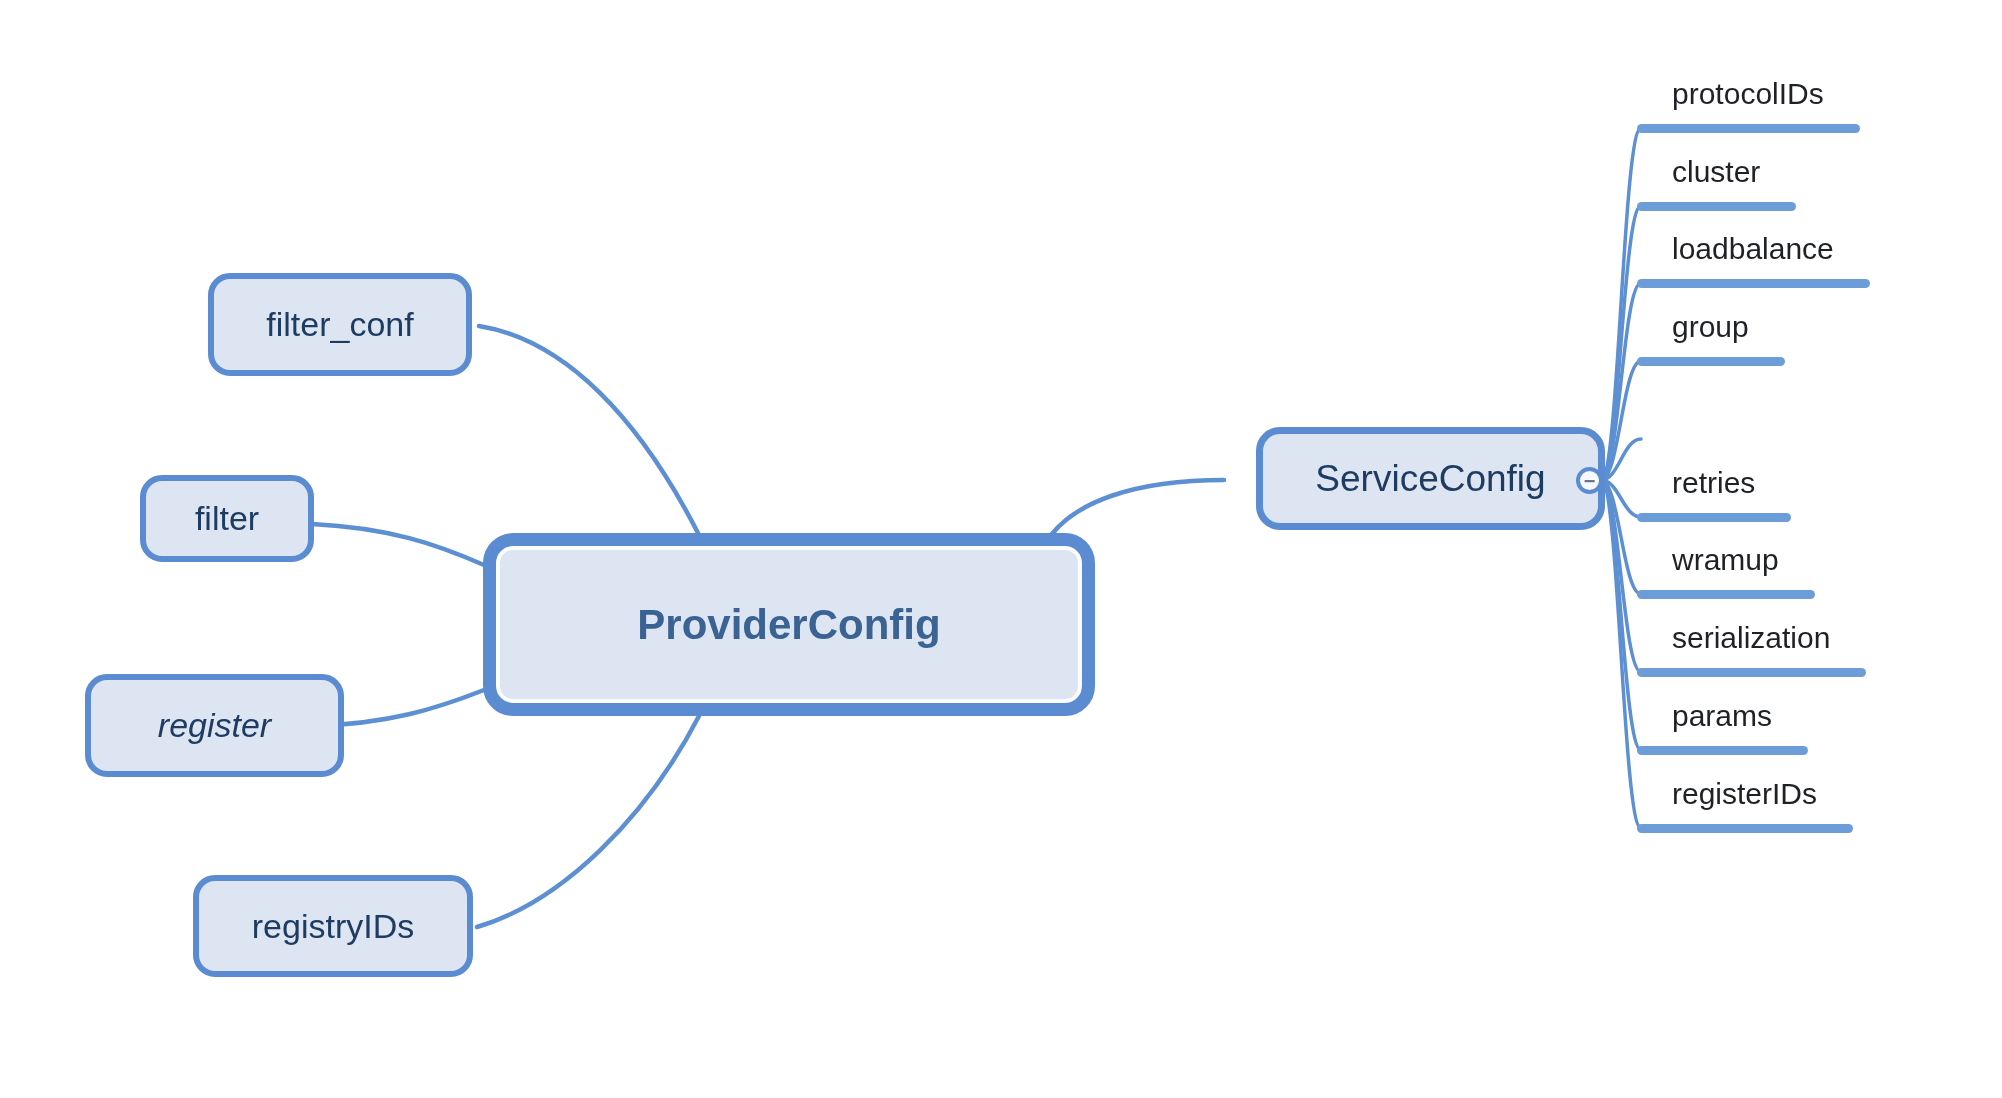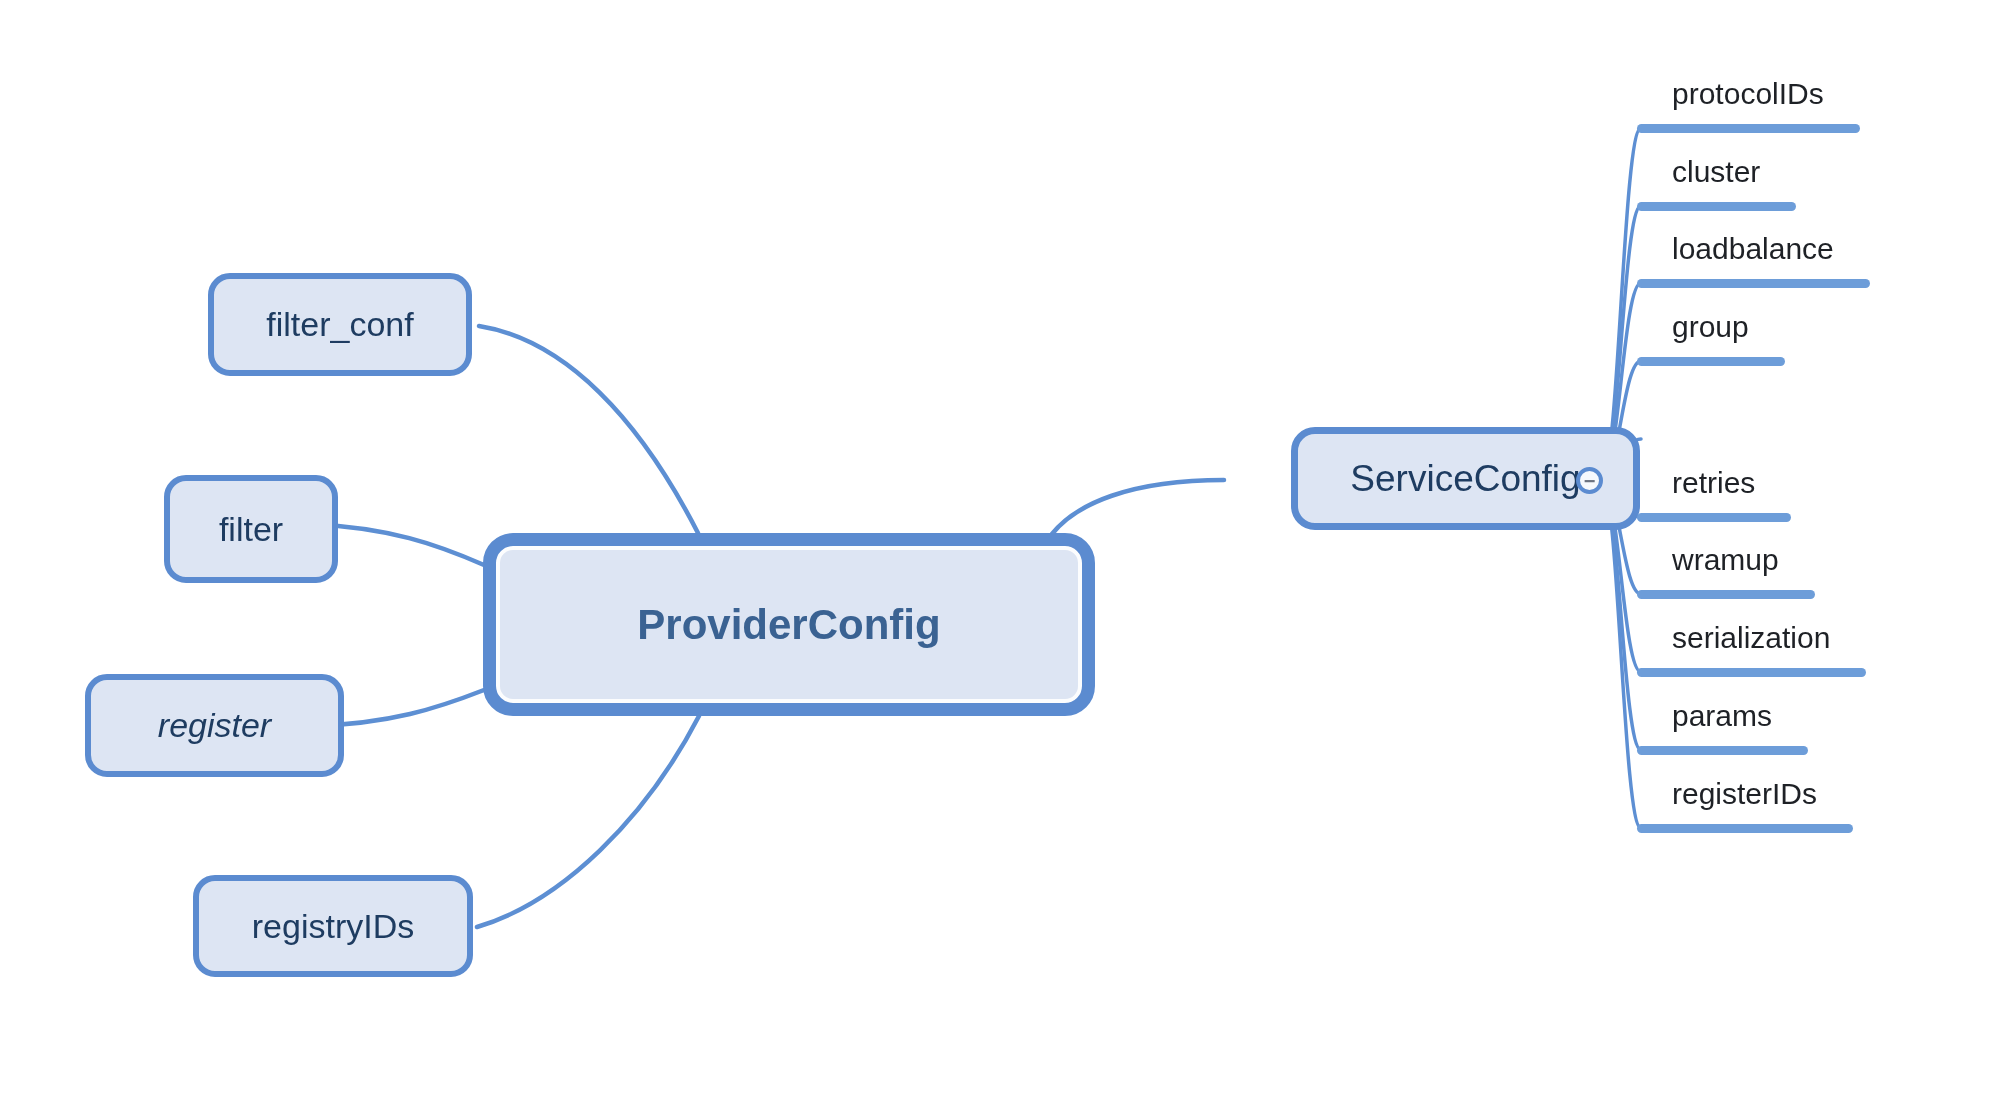--- a/index.html
+++ b/index.html
@@ -98,35 +98,35 @@
     <path class="fan" d="M 1601 480 C 1619 480, 1623 517, 1641 517"></path>
     <path class="fan" d="M 1601 480 C 1619 480, 1623 594, 1641 594"></path>
     <path class="fan" d="M 1601 480 C 1619 480, 1623 672, 1641 672"></path>
     <path class="fan" d="M 1601 480 C 1619 480, 1623 750, 1641 750"></path>
     <path class="fan" d="M 1601 480 C 1619 480, 1623 828, 1641 828"></path>
   </svg>
 
   <div class="node" style="left:208px;top:273px;width:264px;height:103px;">
     <span class="lbl">filter_conf</span>
   </div>
-  <div class="node" style="left:140px;top:475px;width:174px;height:108px;margin-left:24px;">
+  <div class="node" style="left:140px;top:475px;width:174px;height:87px;">
     <span class="lbl">filter</span>
   </div>
   <div class="node" style="left:85px;top:674px;width:259px;height:103px;font-style:italic;">
     <span class="lbl">register</span>
   </div>
   <div class="node" style="left:193px;top:875px;width:280px;height:102px;">
     <span class="lbl">registryIDs</span>
   </div>
 
   <div class="node root" style="left:483px;top:533px;width:612px;height:183px;">
     <span class="lbl">ProviderConfig</span>
   </div>
 
-  <div class="node service" style="left:1291px;top:427px;width:349px;height:103px;">
+  <div class="node service" style="left:1256px;top:427px;width:349px;height:103px;">
     <span class="lbl">ServiceConfig</span>
   </div>
 
   <button class="collapse">
     <span>−</span>
   </button>
 
   <div class="leaf" style="--cy:128">
     <div class="leaf-label">protocolIDs</div>
     <div class="leaf-bar"></div>

